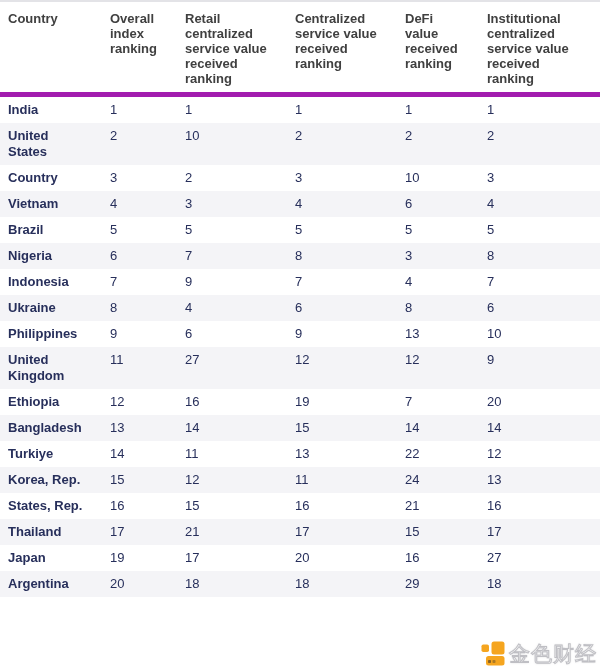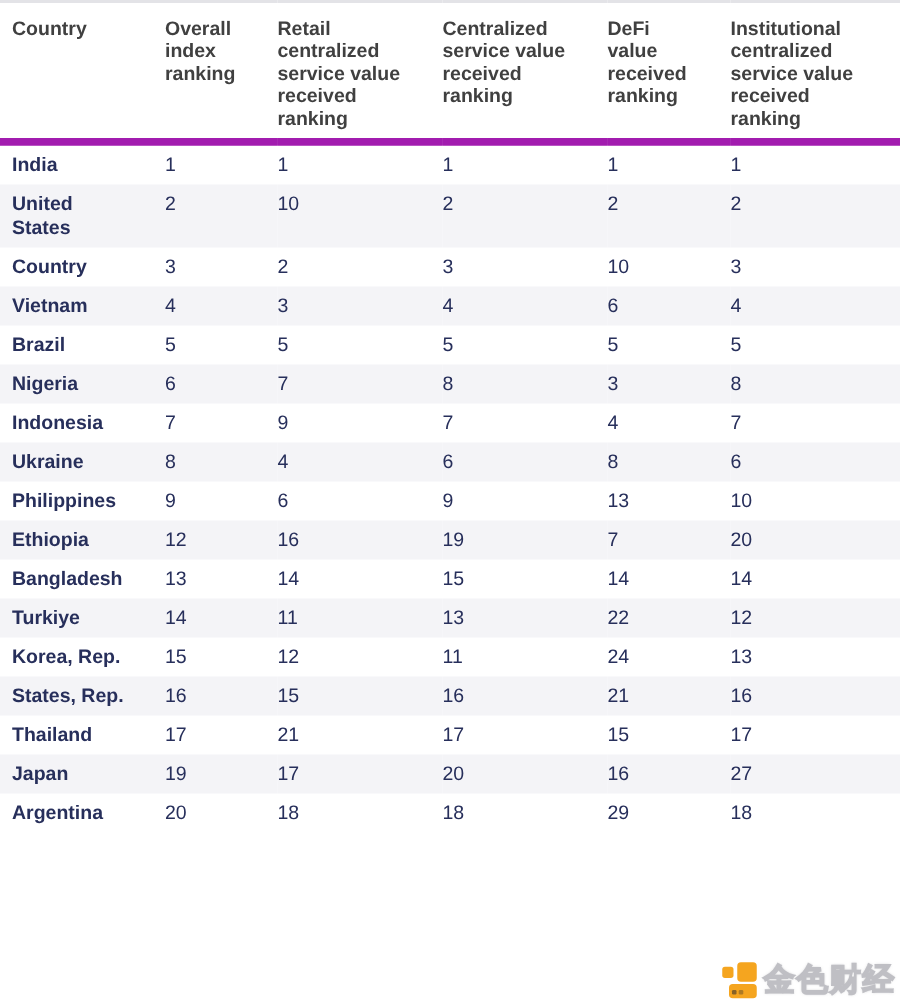--- a/index.html
+++ b/index.html
@@ -61,21 +61,21 @@
     right: 3px;
     bottom: 3px;
     display: flex;
     align-items: center;
     gap: 4px;
     pointer-events: none;
   }
   .wm-logo { width: 25px; height: 25px; display: block; }
   .wm-text {
     font-size: 21px;
-    font-weight: 700;
+    font-weight: 400;
     letter-spacing: 1px;
     color: rgba(255,255,255,0.88);
     -webkit-text-stroke: 1px #bfbfc4;
     text-shadow: 0 0 2px rgba(140,140,145,0.55);
     line-height: 25px;
     white-space: nowrap;
   }
 </style>
 </head>
 <body>
@@ -166,20 +166,28 @@
       </tr>
       <tr>
         <td class="country">Philippines</td>
         <td>9</td>
         <td>6</td>
         <td>9</td>
         <td>13</td>
         <td>10</td>
       </tr>
       <tr>
+        <td class="country">United Kingdom</td>
+        <td>11</td>
+        <td>27</td>
+        <td>12</td>
+        <td>12</td>
+        <td>9</td>
+      </tr>
+      <tr>
         <td class="country">Ethiopia</td>
         <td>12</td>
         <td>16</td>
         <td>19</td>
         <td>7</td>
         <td>20</td>
       </tr>
       <tr>
         <td class="country">Bangladesh</td>
         <td>13</td>

